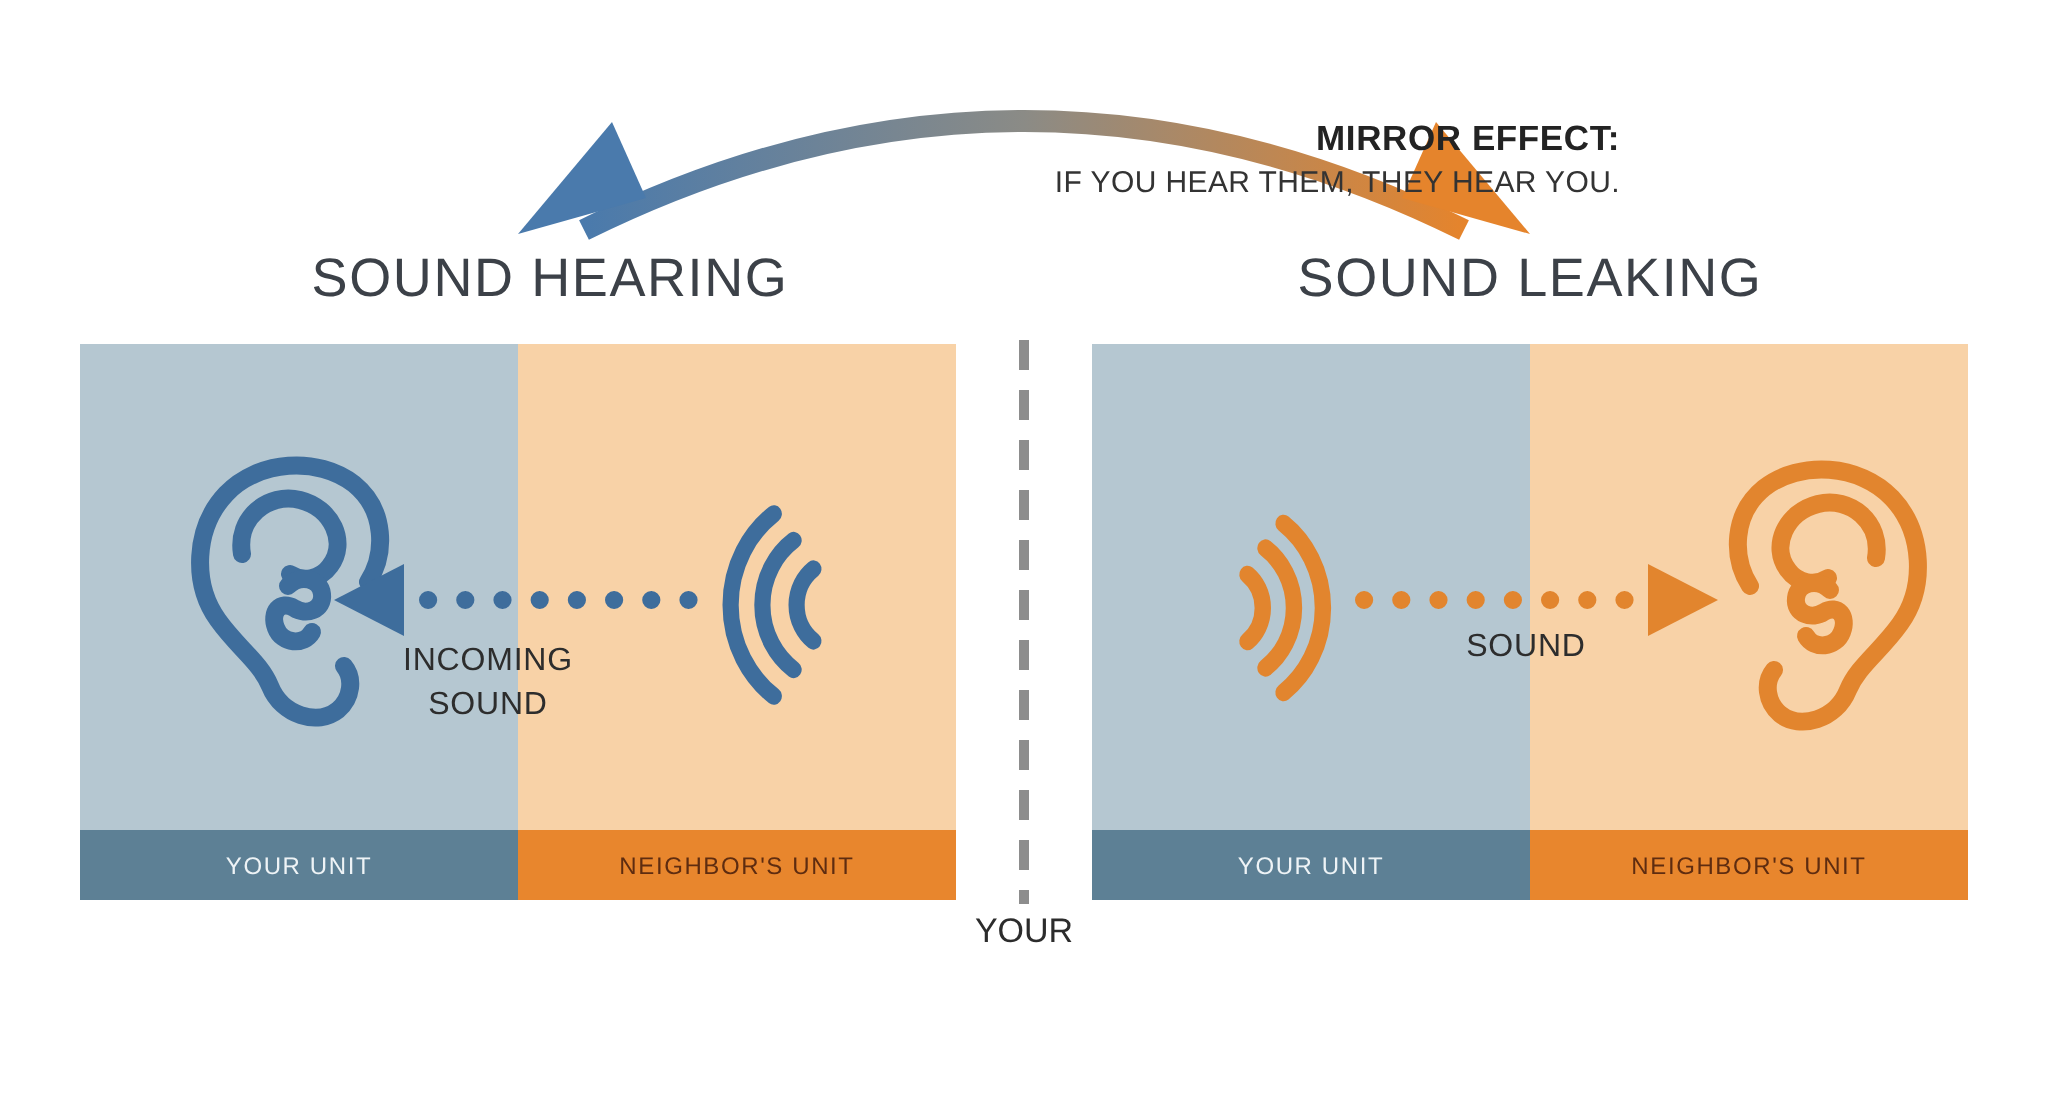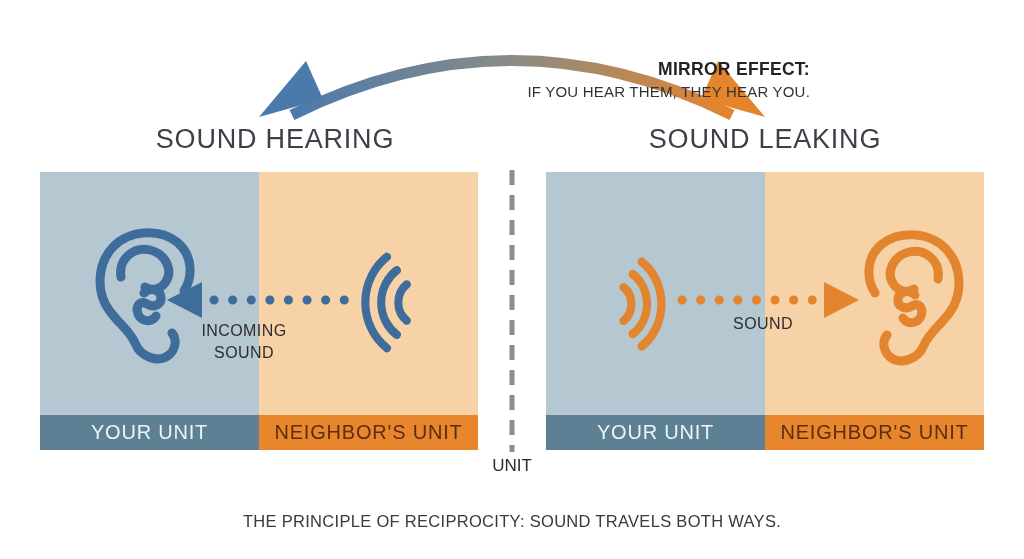--- a/index.html
+++ b/index.html
@@ -26,21 +26,21 @@
   
   .panel{top:172px;width:438px;height:278px;}
   #left-panel{left:40px;}
   #right-panel{left:546px;}
   .halves{position:absolute;left:0;top:0;width:100%;height:243px;display:flex;}
   .half{width:50%;height:100%;}
   .half.blue{background:#b5c7d1;}
   .half.peach{background:#f8d2a7;}
   .unit-bar{position:absolute;left:0;top:243px;width:100%;height:35px;display:flex;}
   .unit-cell{width:50%;height:100%;display:flex;align-items:center;justify-content:center;
-    font-size:20px;font-weight:500;letter-spacing:.8px;}
+    font-size:12px;font-weight:500;letter-spacing:.8px;}
   .unit-cell.your{background:#5d8095;color:#eef3f6;}
   .unit-cell.neighbor{background:#e8862d;color:#5e2c10;}
 
   .panel-svg{position:absolute;left:0;top:0;}
 
   .flow-label{
     position:absolute;width:160px;text-align:center;font-size:16px;line-height:1.4;
     color:#2d2d2d;letter-spacing:.4px;
   }
   #incoming-label{left:124px;top:138px;margin-top:10px;}
@@ -153,18 +153,17 @@
     <div class="unit-bar">
       <div class="unit-cell your">YOUR UNIT</div>
       <div class="unit-cell neighbor">NEIGHBOR'S UNIT</div>
     </div>
   </div>
 
   <svg id="wall-svg" class="abs" width="12" height="284" viewBox="0 0 12 284">
     <line x1="6" y1="2" x2="6" y2="284" stroke="#8d8d8d" stroke-width="5" stroke-dasharray="15 10"></line>
   </svg>
   <div id="wall-label" class="abs">
-    <div>UNIT</div>
+    <div>YOUR</div>
   </div>
 
-  <div id="caption" class="abs">THE PRINCIPLE OF RECIPROCITY: SOUND TRAVELS BOTH WAYS.</div>
 
 </div>
 
 </body></html>

